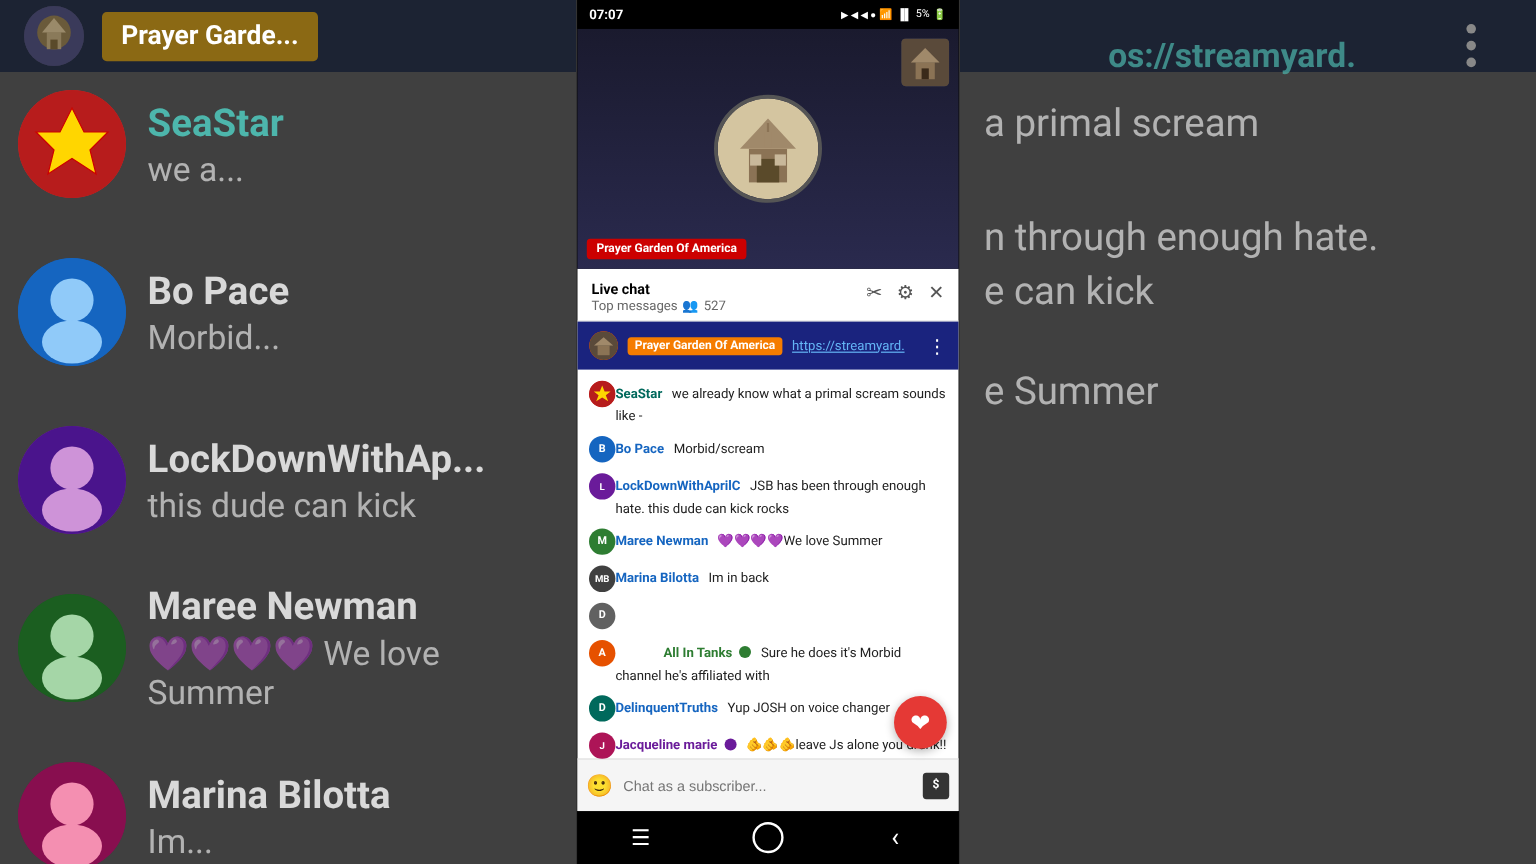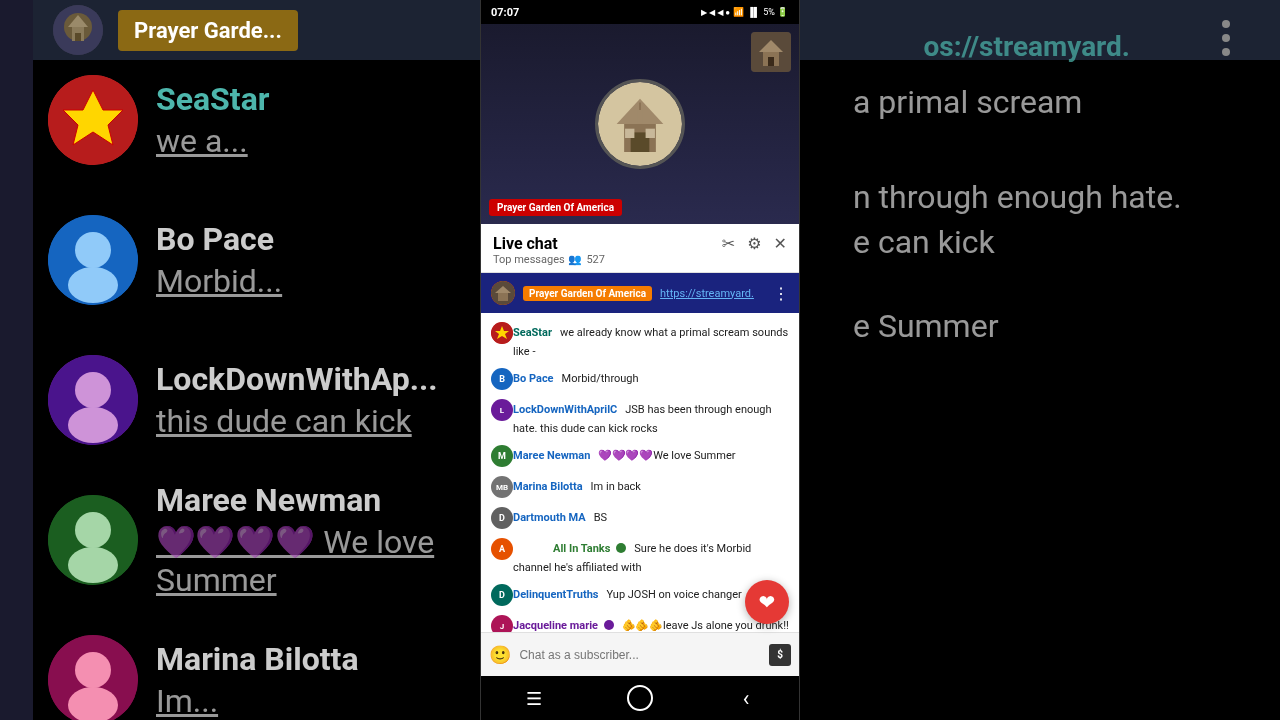--- a/index.html
+++ b/index.html
@@ -9,23 +9,22 @@
       overflow: hidden;
       background: #1a1a2e;
       font-family: 'Roboto', Arial, sans-serif;
       position: relative;
     }
 
     
     .bg-layer {
       position: absolute;
       top: 0; left: 0; right: 0; bottom: 0;
-      background: #000000;
-      overflow: hidden;
-      margin-left: 33px;
+      background: #404040;
+      overflow: hidden;
     }
 
     
     .bg-top-bar {
       height: 60px;
       background: #1c2333;
       display: flex;
       align-items: center;
       padding: 0 20px;
       gap: 15px;
@@ -203,21 +202,21 @@
       justify-content: space-between;
       flex-shrink: 0;
     }
 
     .chat-header-left {
       display: flex;
       flex-direction: column;
     }
 
     .chat-title {
-      font-size: 16px;
+      font-size: 12px;
       font-weight: bold;
       color: #000;
     }
 
     .chat-subtitle {
       font-size: 11px;
       color: #666;
       display: flex;
       align-items: center;
       gap: 4px;
@@ -472,23 +471,22 @@
       gap: 4px;
     }
 
     .bg-person-name {
       font-size: 32px;
       font-weight: bold;
       color: rgba(255,255,255,0.8);
     }
 
     .bg-person-msg {
-      font-size: 32px;
+      font-size: 28px;
       color: rgba(255,255,255,0.6);
-      text-decoration: underline;
     }
 
     
     .bg-right-col {
       position: absolute;
       top: 50px;
       right: 0;
       left: 800px;
       height: 670px;
       overflow: hidden;
@@ -693,54 +691,50 @@
           <div class="msg-content">
             <span class="msg-username teal">SeaStar</span>
             <span class="msg-text">we already know what a primal scream sounds like -</span>
           </div>
         </div>
 
         <div class="chat-msg">
           <div class="msg-avatar av-blue" style="background:#1565c0;font-size:9px;color:white;display:flex;align-items:center;justify-content:center">B</div>
           <div class="msg-content">
             <span class="msg-username">Bo Pace</span>
-            <span class="msg-text">Morbid/through</span>
+            <span class="msg-text">Morbid/scream</span>
           </div>
         </div>
 
         <div class="chat-msg">
           <div class="msg-avatar" style="background:#6a1b9a;font-size:8px;color:white;display:flex;align-items:center;justify-content:center">L</div>
           <div class="msg-content">
             <span class="msg-username">LockDownWithAprilC</span>
             <span class="msg-text">JSB has been through enough hate. this dude can kick rocks</span>
           </div>
         </div>
 
         <div class="chat-msg">
           <div class="msg-avatar" style="background:#2e7d32;font-size:9px;color:white;display:flex;align-items:center;justify-content:center">M</div>
           <div class="msg-content">
             <span class="msg-username">Maree Newman</span>
             <span class="msg-text">💜💜💜💜We love Summer</span>
           </div>
         </div>
 
         <div class="chat-msg">
-          <div class="msg-avatar" style="background:#737373;font-size:8px;color:white;display:flex;align-items:center;justify-content:center">MB</div>
+          <div class="msg-avatar" style="background:#404040;font-size:8px;color:white;display:flex;align-items:center;justify-content:center">MB</div>
           <div class="msg-content">
             <span class="msg-username">Marina Bilotta</span>
             <span class="msg-text">Im in back</span>
           </div>
         </div>
 
         <div class="chat-msg">
           <div class="msg-avatar" style="background:#616161;font-size:9px;color:white;display:flex;align-items:center;justify-content:center">D</div>
-          <div class="msg-content">
-            <span class="msg-username">Dartmouth MA</span>
-            <span class="msg-text">BS</span>
-          </div>
         </div>
 
         <div class="chat-msg">
           <div class="msg-avatar" style="background:#e65100;font-size:9px;color:white;display:flex;align-items:center;justify-content:center">A</div>
           <div class="msg-content">
             <span class="msg-username green">All In Tanks</span>
             <span style="display:inline-block;width:10px;height:10px;background:#2e7d32;border-radius:50%;margin-left:2px;position:relative;top:1px"></span>
             <span class="msg-text">Sure he does it's Morbid channel he's affiliated with</span>
           </div>
         </div>

